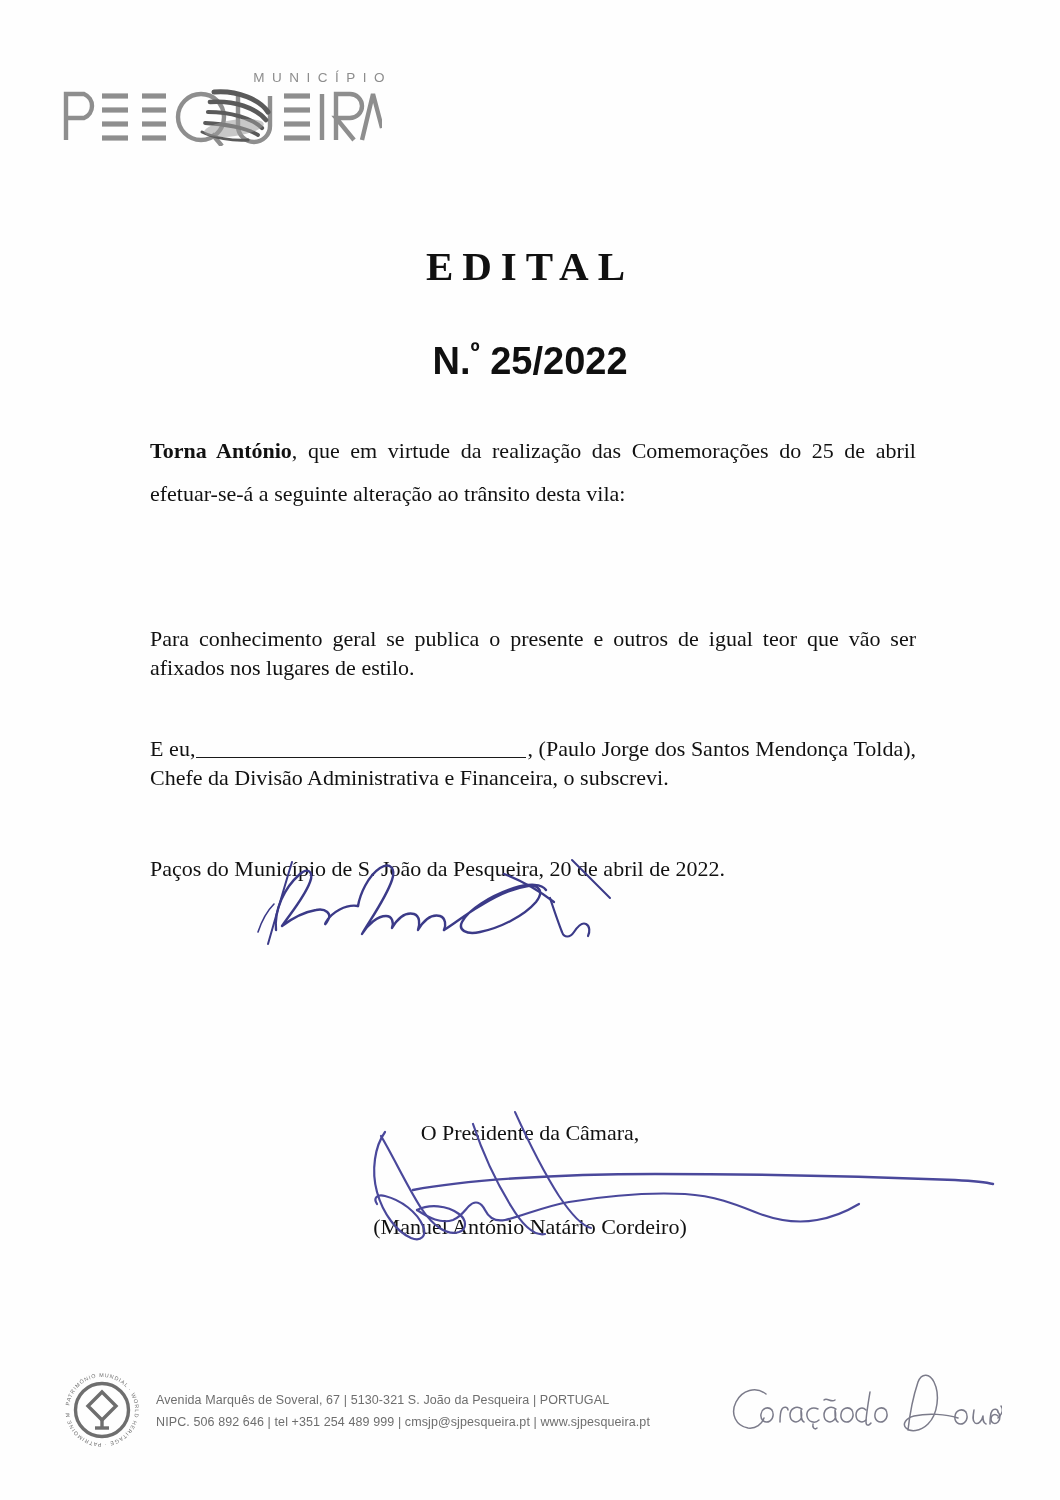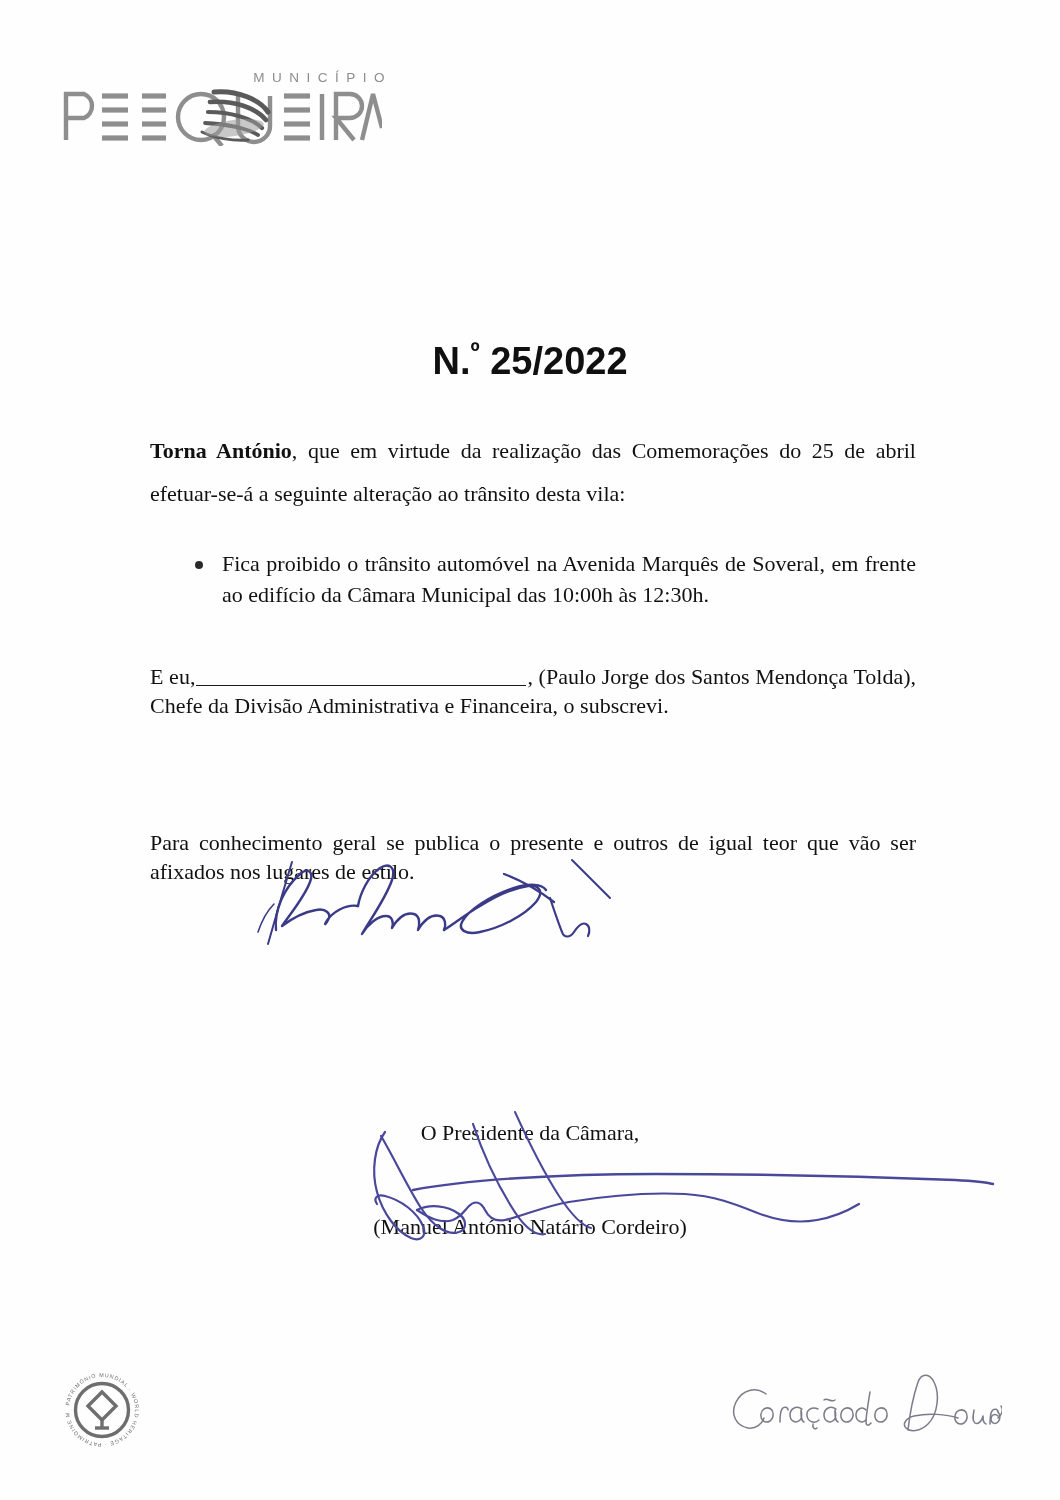--- a/index.html
+++ b/index.html
@@ -260,35 +260,34 @@
           <path d="M143,35 C162,36 184,40 196,47" stroke-width="3.8"></path>
           <path d="M140,44 C152,50 170,53 186,52" stroke-width="3"></path>
         </g>
         <g fill="#9a9a9a">
           <ellipse cx="172" cy="40" rx="30" ry="8" transform="rotate(-8 172 40)" opacity="0.55"></ellipse>
         </g>
       </svg>
     </div>
   </div>
 
+  <div class="title-edital">EDITAL</div>
   <div class="title-numero"><span>N.</span><span class="ord">º</span><span> 25/2022</span></div>
 
   <div class="body-col">
 
 
     <p class="para"><b>Torna António</b><span>, que em virtude da realização das Comemorações do 25 de abril efetuar-se-á a seguinte alteração ao trânsito desta vila:</span></p>
 
-    <ul class="bullet-list">
-      <li>Fica proibido o trânsito automóvel na Avenida Marquês de Soveral, em frente ao edifício da Câmara Municipal das 10:00h às 12:30h.</li>
-    </ul>
+
+    <p class="para tight para-conhecimento">Para conhecimento geral se publica o presente e outros de igual teor que vão ser afixados nos lugares de estilo.</p>
 
     <p class="para tight para-eeu"><span>E eu,</span><span class="sig-line"></span><span>, (Paulo Jorge dos Santos Mendonça Tolda), Chefe da Divisão Administrativa e Financeira, o subscrevi.</span></p>
 
-    <p class="para tight para-conhecimento">Para conhecimento geral se publica o presente e outros de igual teor que vão ser afixados nos lugares de estilo.</p>
-
+    <p class="para tight para-data">Paços do Município de S. João da Pesqueira, 20 de abril de 2022.</p>
   </div>
 
   <div class="ink sig-chefe">
     <svg width="430" height="90" viewBox="0 0 430 90" aria-hidden="true">
       <g fill="none" stroke="#3b3a88" stroke-linecap="round" stroke-linejoin="round">
         <path d="M40,86 C48,58 56,30 64,4" stroke-width="2"></path>
         <path d="M30,74 C34,62 40,52 46,46" stroke-width="1.6"></path>
         <path d="M48,72 C46,52 56,30 72,16 C80,9 86,14 82,24 C76,40 62,56 54,68
                  C62,62 76,54 88,52 C98,50 104,56 100,62 C98,66 96,68 98,64
                  C104,54 118,46 130,48" stroke-width="2.4"></path>
@@ -343,20 +342,24 @@
         <circle cx="44" cy="44" r="26.5" fill="none" stroke="#6e6e6e" stroke-width="3.4"></circle>
         <path d="M44,26 L58,40 L44,54 L30,40 Z" fill="none" stroke="#6e6e6e" stroke-width="3.4"></path>
         <path d="M44,54 L44,62" fill="none" stroke="#6e6e6e" stroke-width="3.4"></path>
         <path d="M37,62 L51,62" fill="none" stroke="#6e6e6e" stroke-width="3.4"></path>
         <text font-family="Liberation Sans, sans-serif" font-size="5.4" fill="#6e6e6e" letter-spacing="0.9">
           <textPath href="#sealArc" startOffset="2%">PATRIMÓNIO MUNDIAL · WORLD HERITAGE · PATRIMOINE MONDIAL ·</textPath>
         </text>
       </svg>
     </div>
 
+    <div class="footer-text">
+      <div>Avenida Marquês de Soveral, 67 | 5130-321 S. João da Pesqueira | PORTUGAL</div>
+      <div>NIPC. 506 892 646 | tel +351 254 489 999 | cmsjp@sjpesqueira.pt | www.sjpesqueira.pt</div>
+    </div>
 
     <div class="tagline">
       <svg width="280" height="70" viewBox="0 0 280 70" aria-hidden="true">
         <g fill="none" stroke="#7b7b8a" stroke-width="1.5" stroke-linecap="round" stroke-linejoin="round">
 
           <path d="M44,22 C34,14 20,18 14,30 C8,42 14,54 26,56 C34,57 40,52 42,46"></path>
 
           <path d="M50,38 C46,34 40,36 39,42 C38,48 43,52 48,49 C52,46 52,40 49,37"></path>
 
           <path d="M58,50 C58,44 58,40 60,37 C62,34 66,35 66,38"></path>

